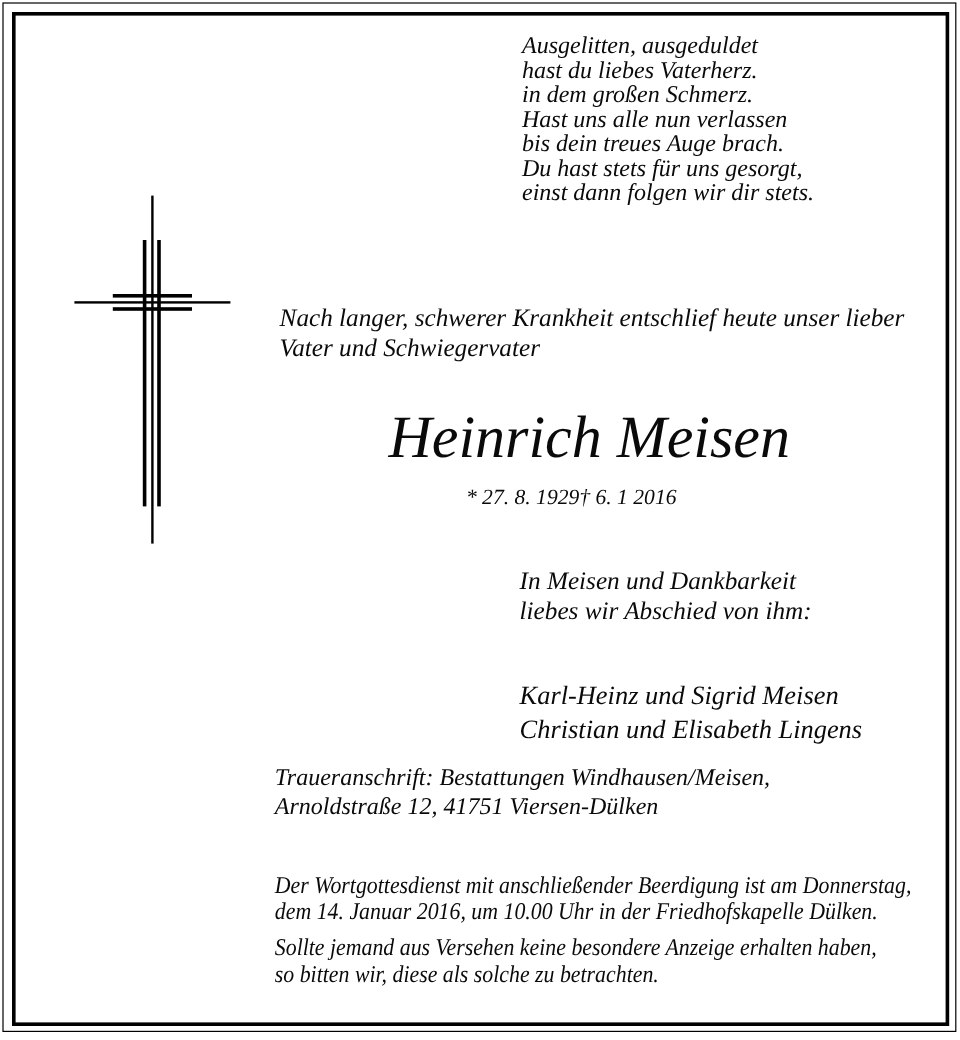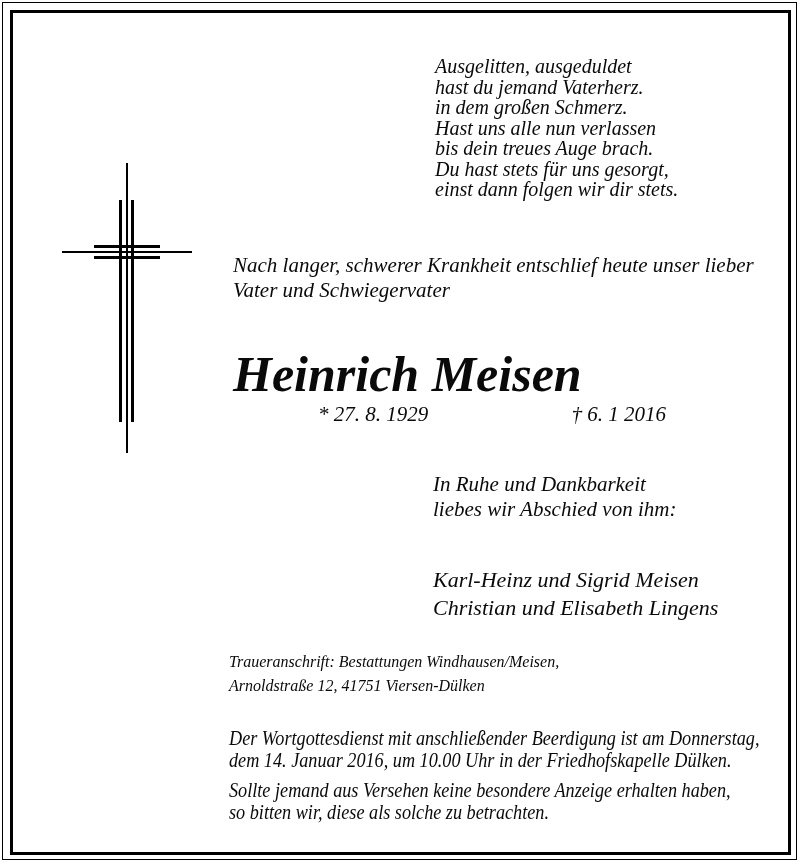--- a/index.html
+++ b/index.html
@@ -28,28 +28,28 @@
   .v-thin   { left: 126px; top: 163px; width: 2px; height: 290px; }
   .v-thick-l{ left: 119px; top: 200px; width: 3px; height: 222px; }
   .v-thick-r{ left: 131px; top: 200px; width: 3px; height: 222px; }
   .h-thin   { left: 62px;  top: 251px; width: 130px; height: 2px; }
   .h-thick-t{ left: 94px;  top: 245px; width: 66px;  height: 3px; }
   .h-thick-b{ left: 94px;  top: 256px; width: 66px;  height: 3px; }
 
   .block { position: absolute; }
   .line { white-space: nowrap; }
 
-  .poem     { left: 435px; top: 56px;  font-size: 20px; line-height: 20.5px; }
+  .poem     { left: 435px; top: 28px;  font-size: 20px; line-height: 20.5px; }
   .intro    { left: 233px; top: 253px; font-size: 21px; line-height: 25px; font-family: Liberation Serif, serif; }
-  .name     { left: 233px; top: 349px; width: 516px; font-size: 50px; line-height: 50px; text-align: left; font-weight: bold; }
-  .dates    { left: 318px; top: 402px; width: 348px; font-size: 21px; line-height: 25px;
-              display: flex; justify-content: space-between; }
+  .name     { left: 233px; top: 339px; width: 516px; font-size: 50px; line-height: 50px; text-align: center; }
+  .dates    { left: 302px; top: 402px; width: 348px; font-size: 18px; line-height: 25px;
+              display: flex; justify-content: center; }
   .farewell { left: 433px; top: 472px; font-size: 21px; line-height: 24.5px; }
   .mourners { left: 433px; top: 535px; font-size: 22px; line-height: 28px; margin-top: 31px; }
-  .address  { left: 229px; top: 650px; font-size: 16px; line-height: 24px; }
+  .address  { left: 229px; top: 636px; font-size: 20px; line-height: 24px; }
   .service  { left: 229px; top: 727px; font-size: 20px; line-height: 22px;
               transform: scaleX(0.91); transform-origin: 0 0; }
   .notice   { left: 229px; top: 779px; font-size: 20px; line-height: 22px;
               transform: scaleX(0.91); transform-origin: 0 0; }
 </style>
 </head>
 <body>
 
 <div class="page">
 
@@ -60,42 +60,42 @@
     <div class="bar v-thin"></div>
     <div class="bar v-thick-l"></div>
     <div class="bar v-thick-r"></div>
     <div class="bar h-thin"></div>
     <div class="bar h-thick-t"></div>
     <div class="bar h-thick-b"></div>
   </div>
 
   <div class="block poem">
     <div class="line">Ausgelitten, ausgeduldet</div>
-    <div class="line">hast du jemand Vaterherz.</div>
+    <div class="line">hast du liebes Vaterherz.</div>
     <div class="line">in dem großen Schmerz.</div>
     <div class="line">Hast uns alle nun verlassen</div>
     <div class="line">bis dein treues Auge brach.</div>
     <div class="line">Du hast stets für uns gesorgt,</div>
     <div class="line">einst dann folgen wir dir stets.</div>
   </div>
 
   <div class="block intro">
     <div class="line">Nach langer, schwerer Krankheit entschlief heute unser lieber</div>
     <div class="line">Vater und Schwiegervater</div>
   </div>
 
   <div class="block name">Heinrich Meisen</div>
 
   <div class="block dates">
     <span class="line">* 27. 8. 1929</span>
     <span class="line">† 6. 1 2016</span>
   </div>
 
   <div class="block farewell">
-    <div class="line">In Ruhe und Dankbarkeit</div>
+    <div class="line">In Meisen und Dankbarkeit</div>
     <div class="line">liebes wir Abschied von ihm:</div>
   </div>
 
   <div class="block mourners">
     <div class="line">Karl-Heinz und Sigrid Meisen</div>
     <div class="line">Christian und Elisabeth Lingens</div>
   </div>
 
   <div class="block address">
     <div class="line">Traueranschrift: Bestattungen Windhausen/Meisen,</div>

